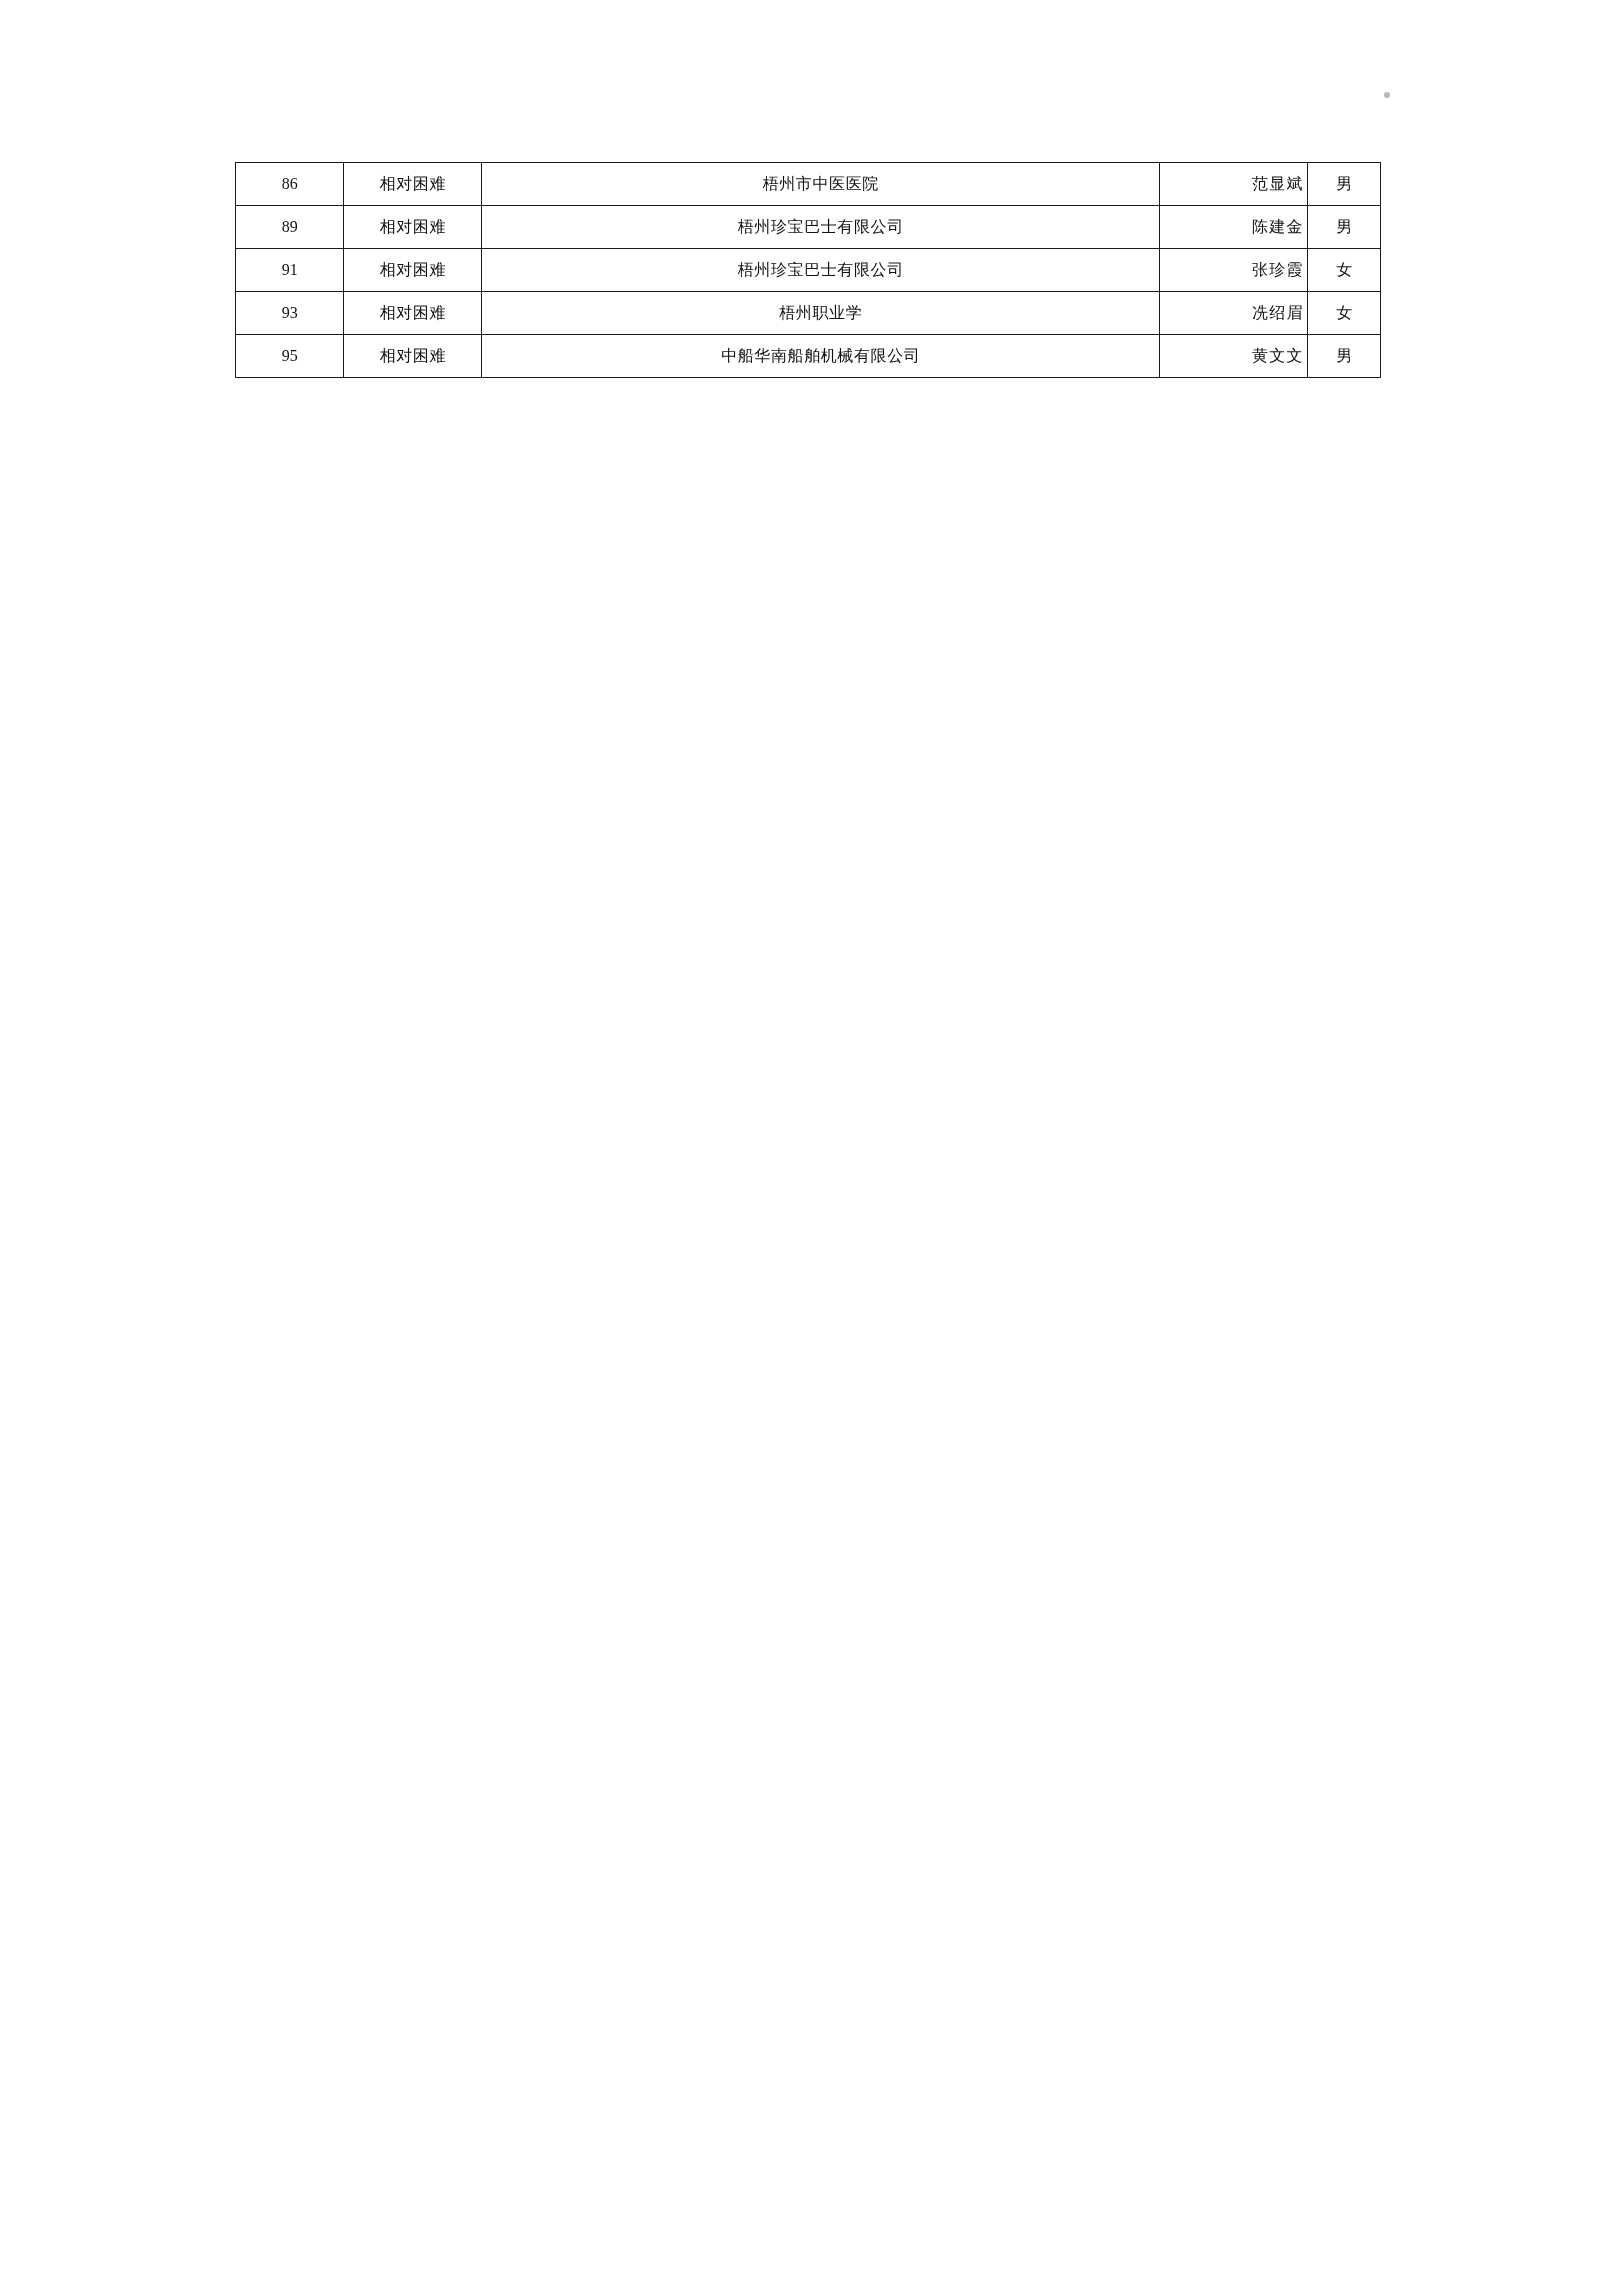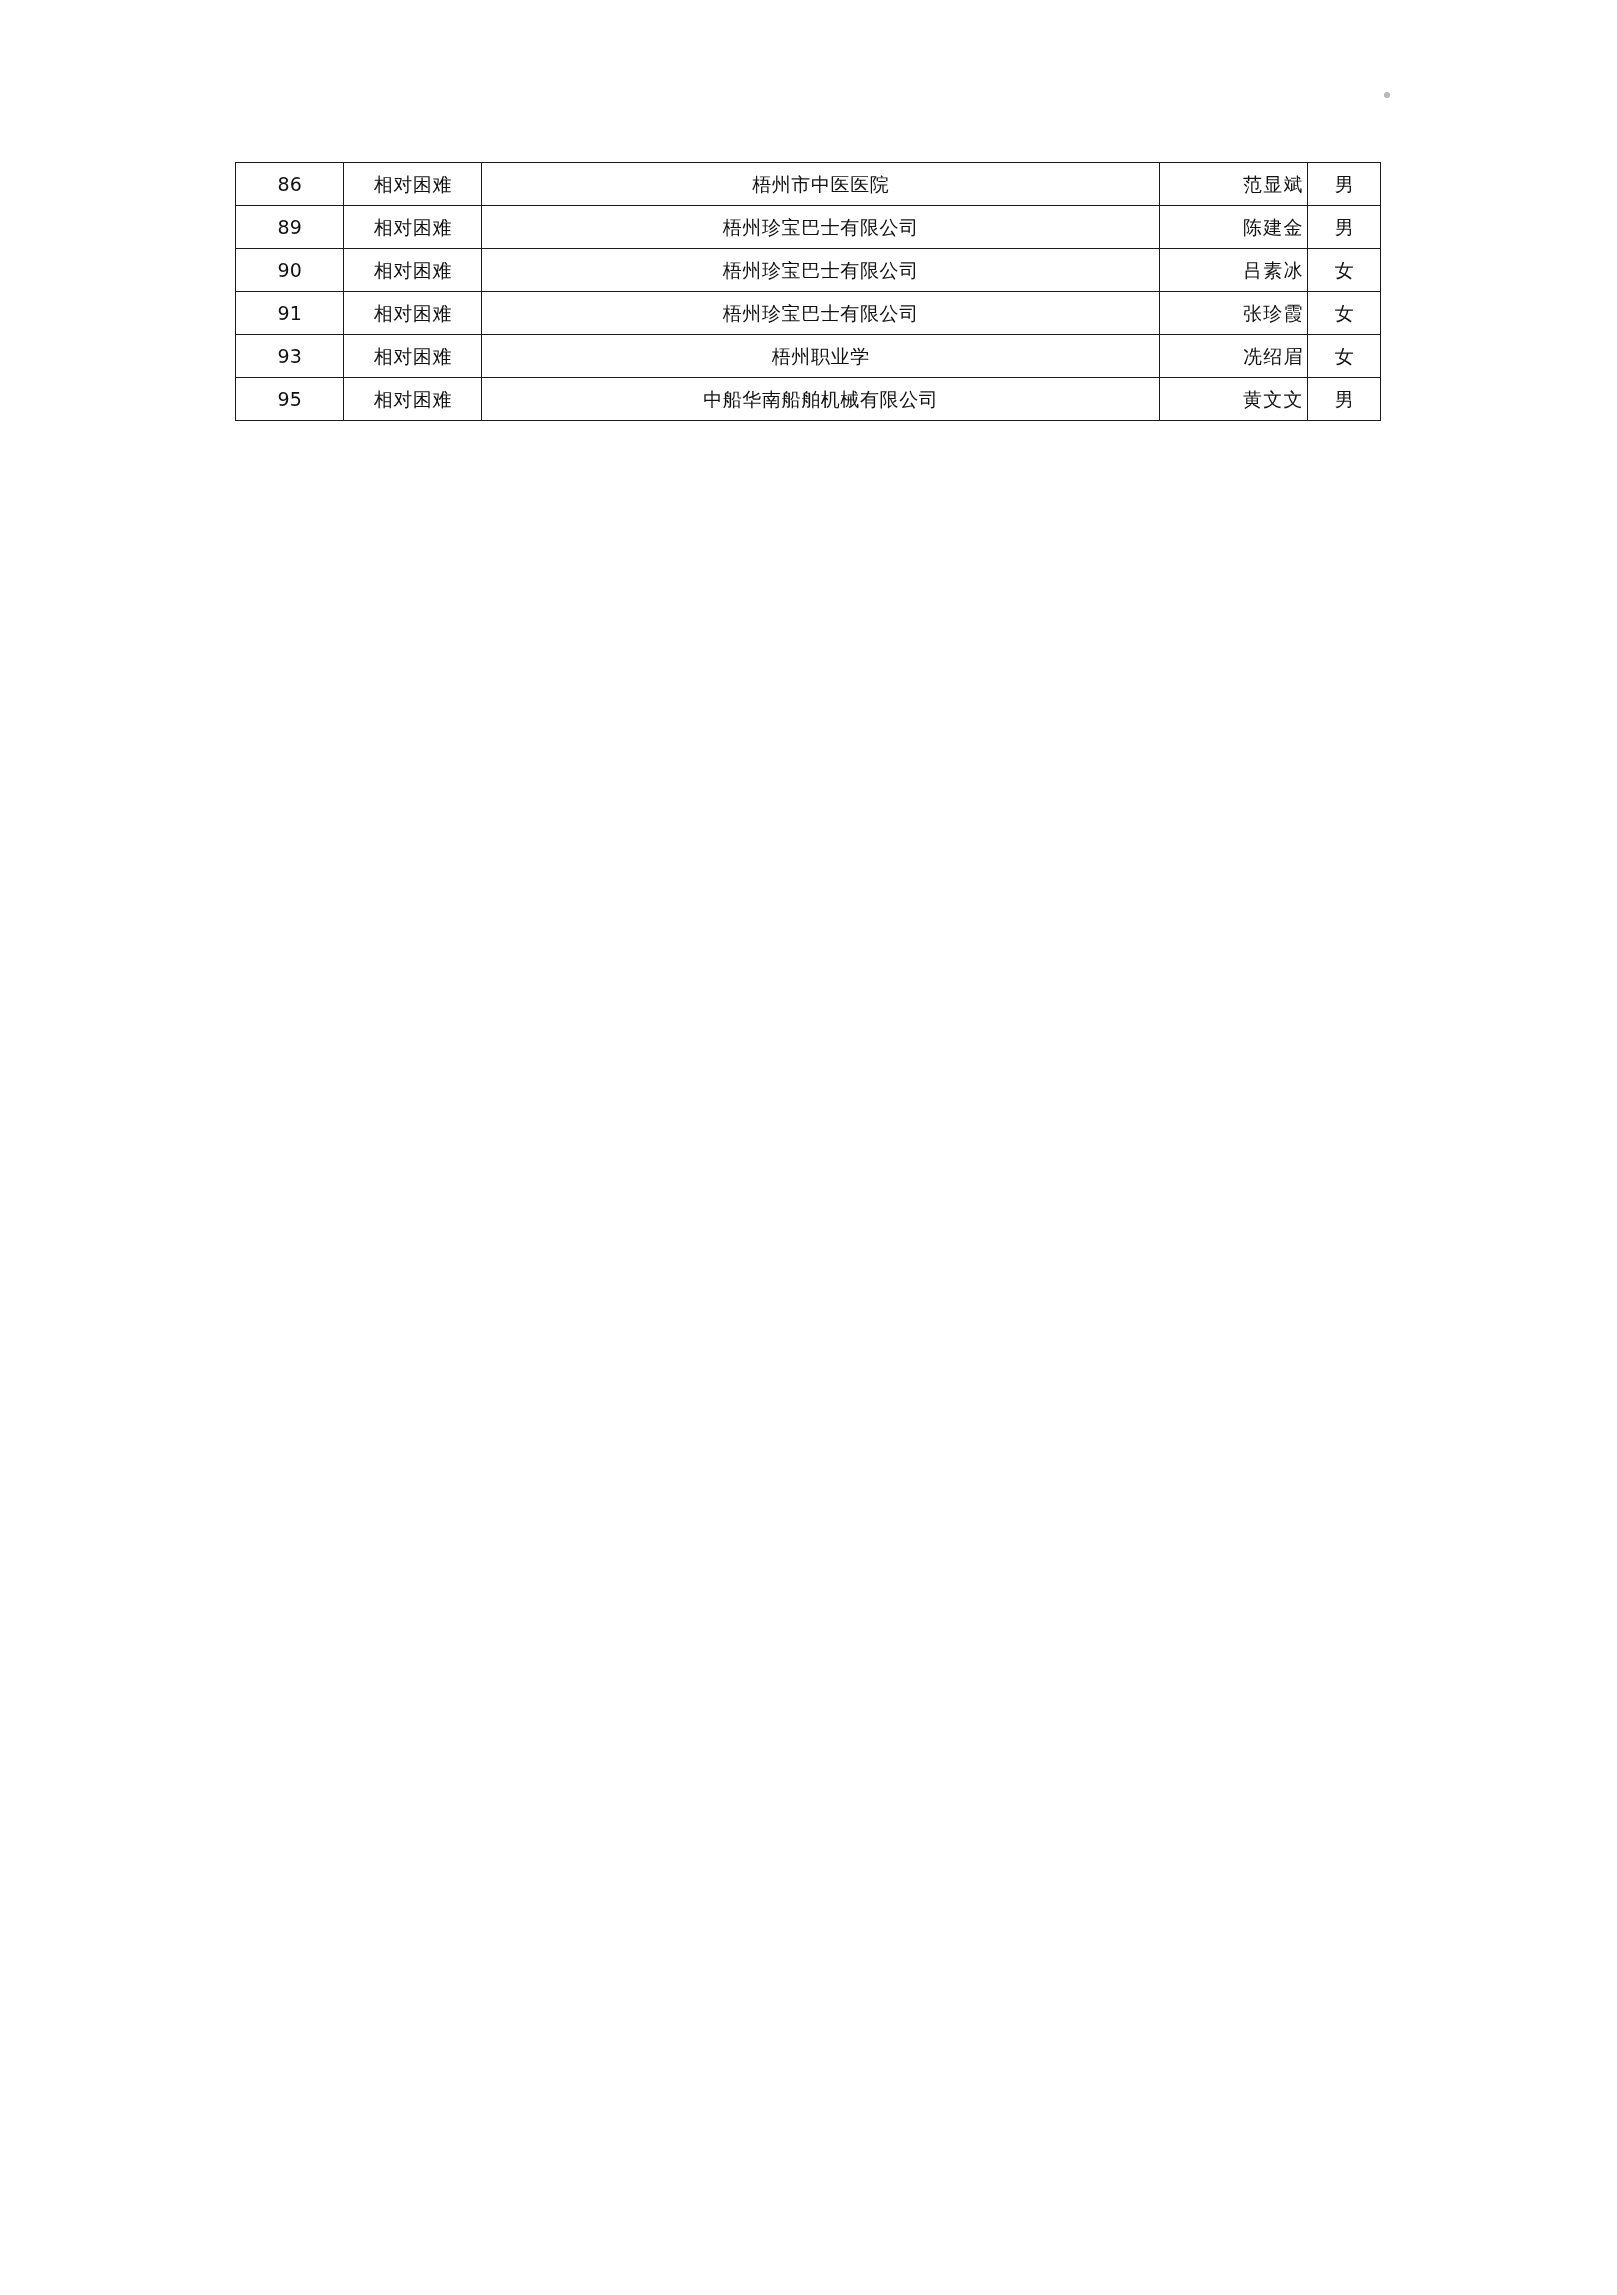--- a/index.html
+++ b/index.html
@@ -44,25 +44,26 @@
   table.roster {
     border-collapse: collapse;
     width: 100%;
     table-layout: fixed;
   }
 
   table.roster td {
     border: 1.2px solid #1a1a1a;
     height: 42px;
     padding: 0 3.7px;
-    font-size: 19px;
+    font-size: 16px;
     line-height: 1.1;
     vertical-align: middle;
     white-space: nowrap;
     overflow: hidden;
+    font-family: Liberation Serif, serif;
   }
 
   
   table.roster {
     border: 1.8px solid #111111;
   }
 
   .col-no      { width: 106px;  text-align: center; }
   .col-cat     { width: 135px;  text-align: center; letter-spacing: 0.6px; }
   .col-unit    { width: 663px; text-align: center; letter-spacing: 0.6px; }
@@ -96,27 +97,20 @@
           <td class="col-gender">男</td>
         </tr>
         <tr>
           <td class="col-no">89</td>
           <td class="col-cat">相对困难</td>
           <td class="col-unit">梧州珍宝巴士有限公司</td>
           <td class="col-name">陈建金</td>
           <td class="col-gender">男</td>
         </tr>
         <tr>
-          <td class="col-no">90</td>
-          <td class="col-cat">相对困难</td>
-          <td class="col-unit">梧州珍宝巴士有限公司</td>
-          <td class="col-name">吕素冰</td>
-          <td class="col-gender">女</td>
-        </tr>
-        <tr>
           <td class="col-no">91</td>
           <td class="col-cat">相对困难</td>
           <td class="col-unit">梧州珍宝巴士有限公司</td>
           <td class="col-name">张珍霞</td>
           <td class="col-gender">女</td>
         </tr>
         <tr>
           <td class="col-no">93</td>
           <td class="col-cat">相对困难</td>
           <td class="col-unit">梧州职业学</td>

